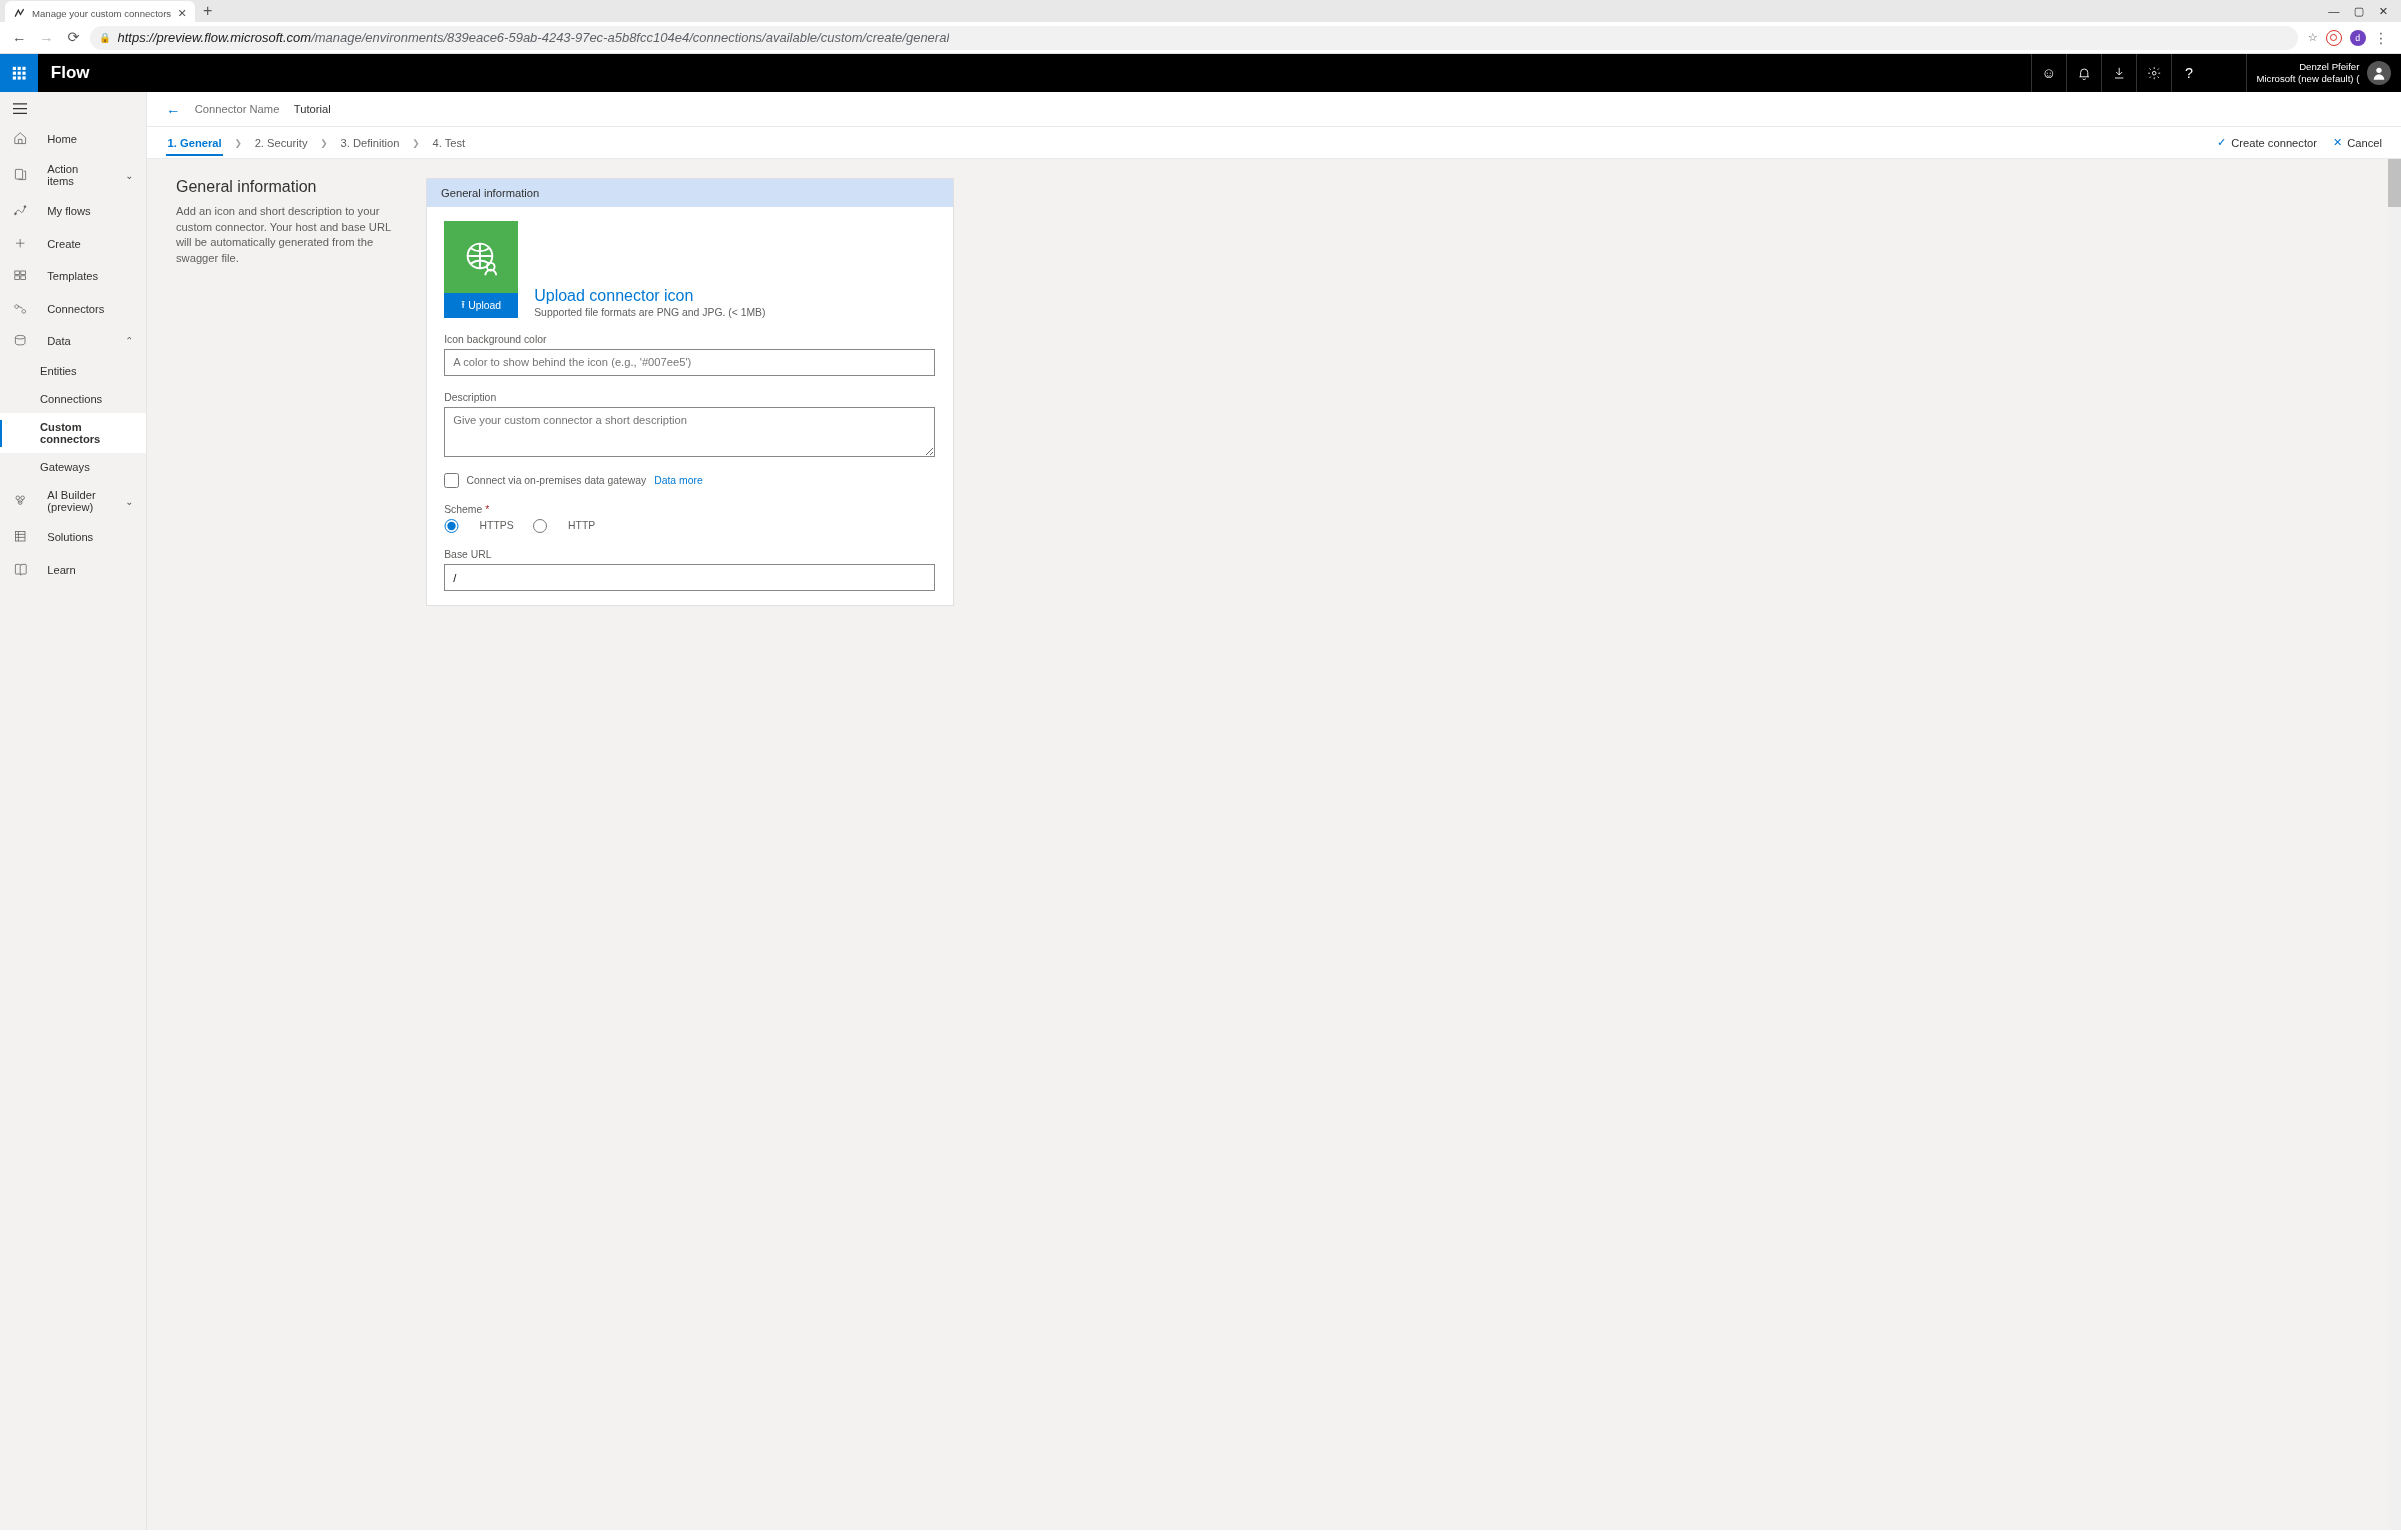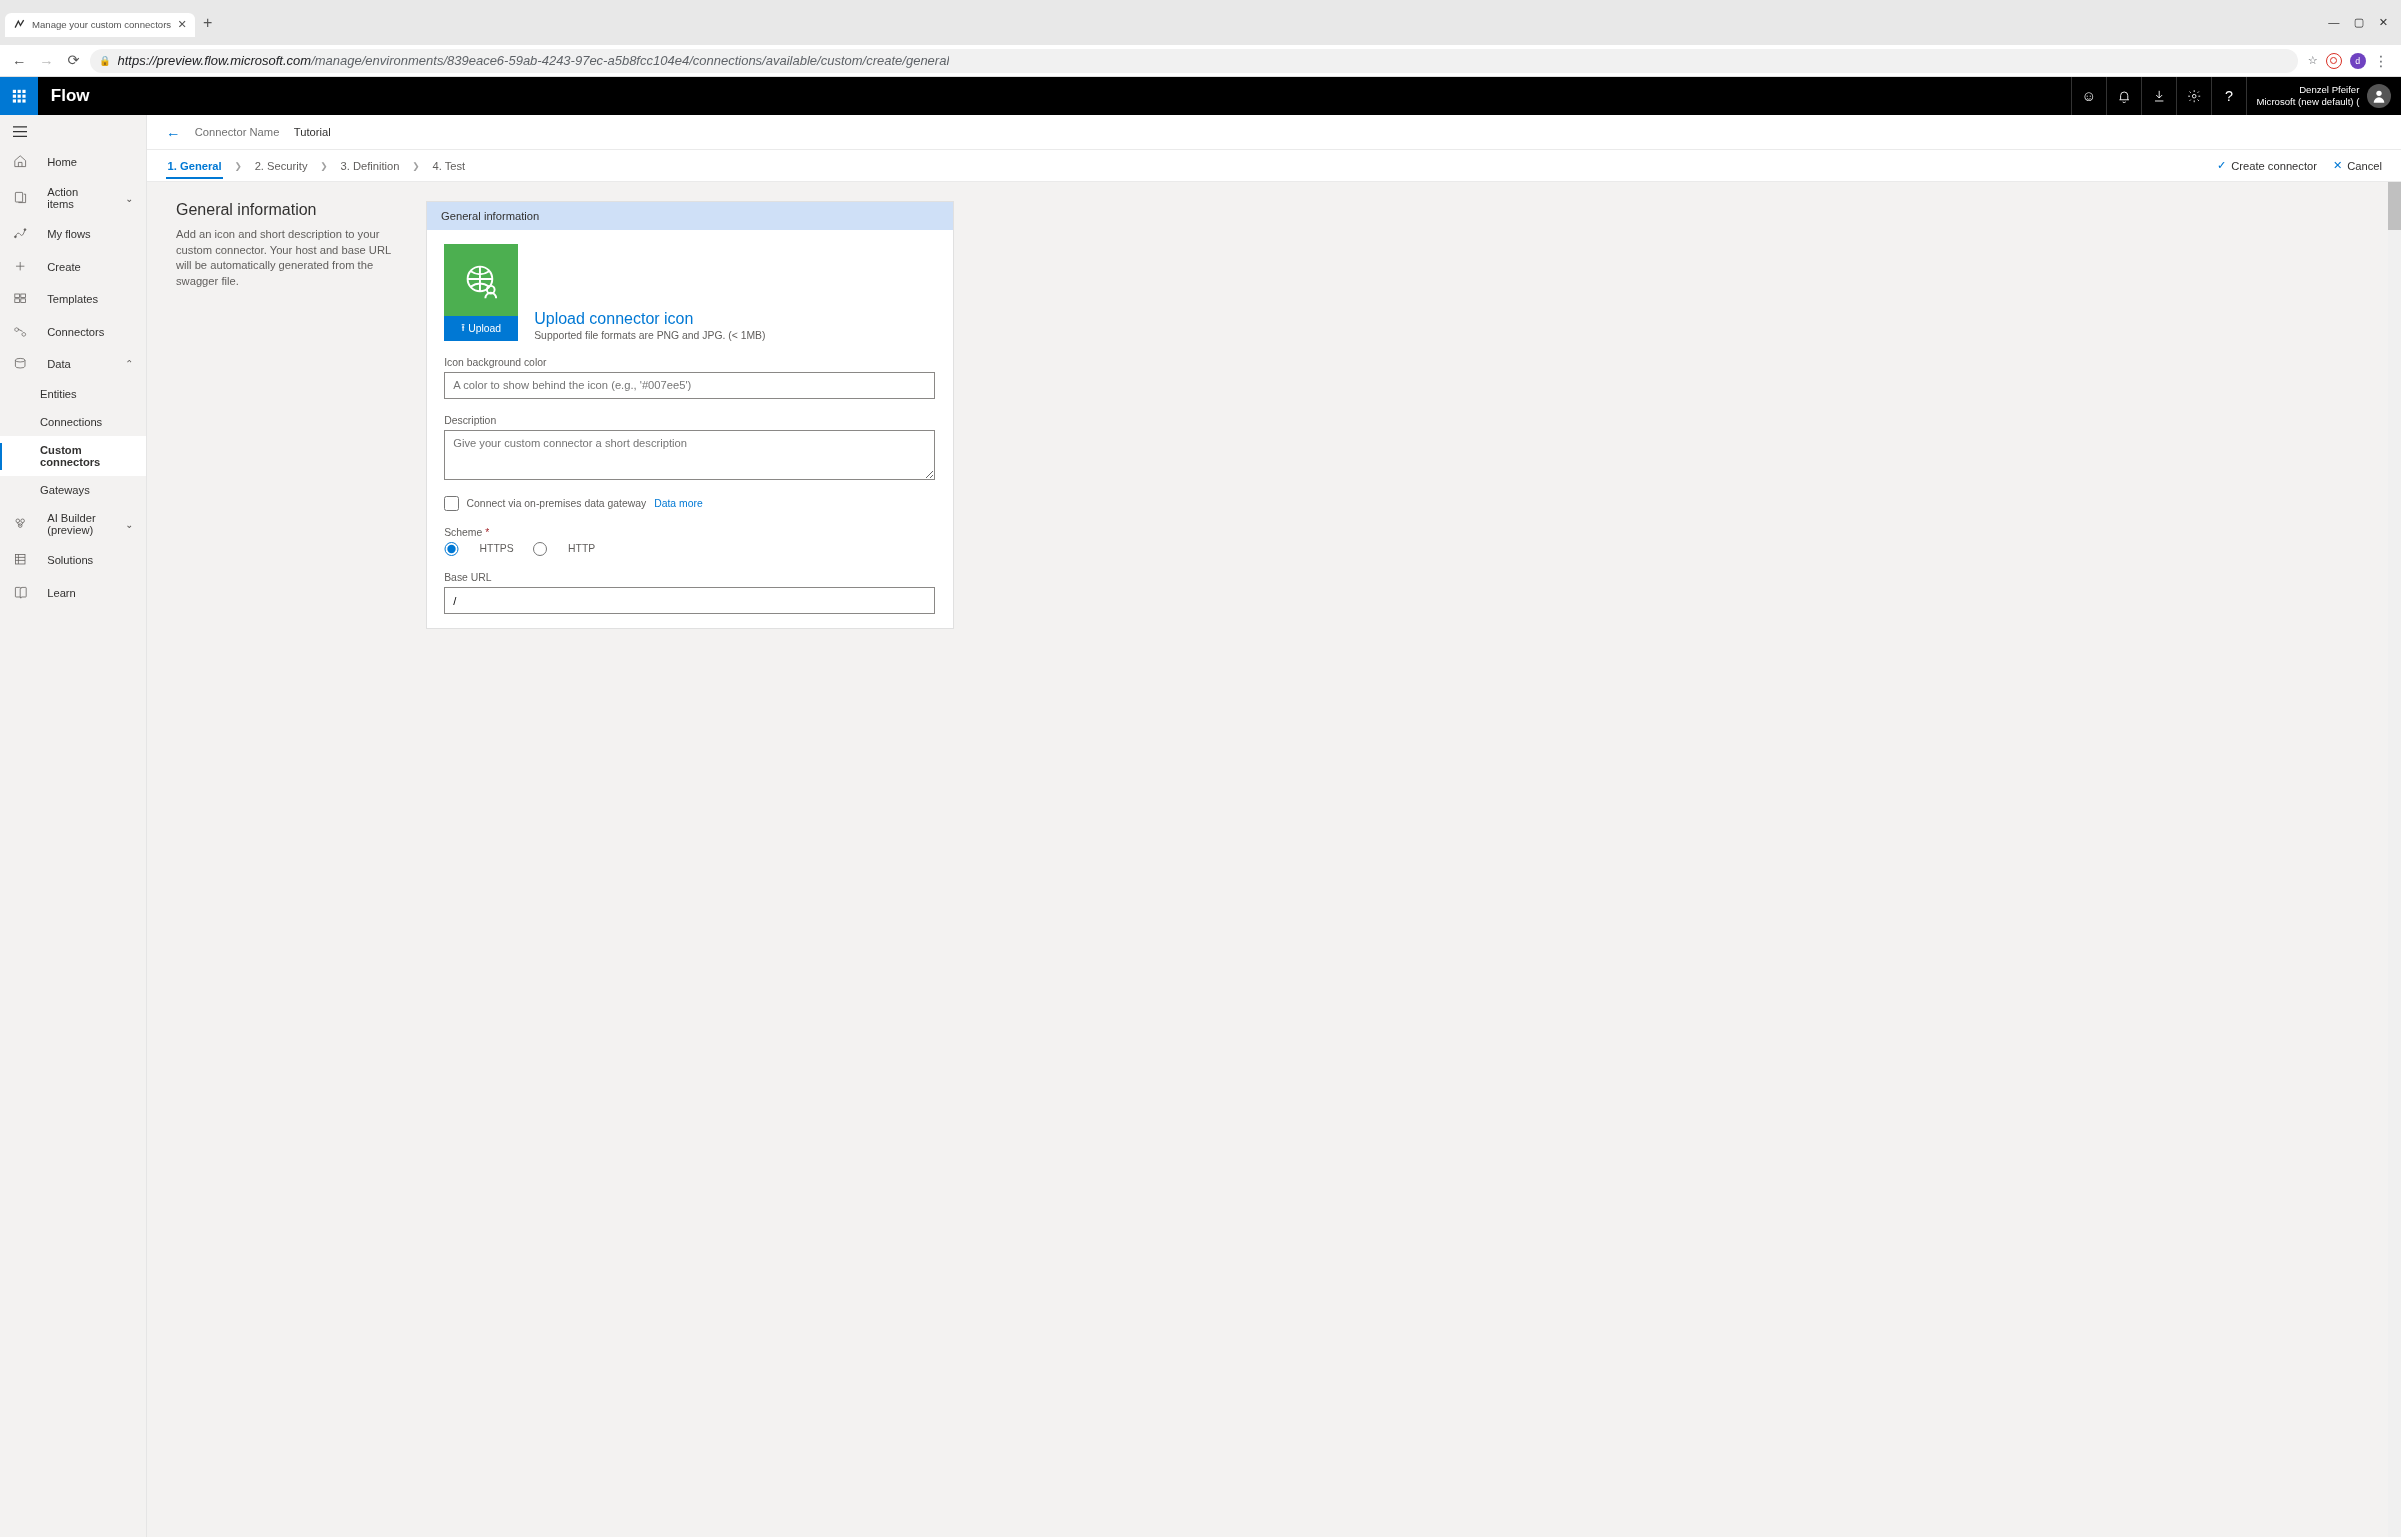--- a/index.html
+++ b/index.html
@@ -1,20 +1,20 @@
 <!DOCTYPE html>
 <html style="font-size:12.8px"><head>
 <meta charset="utf-8">
 <style>
 * { margin: 0; padding: 0; box-sizing: border-box; font-family: "Segoe UI", -apple-system, sans-serif; }
 html, body { width: 100%; height: 100%; overflow: hidden; }
 body { background: #fff; font-size: 11.2px; color: #323130; }
 
 
-.browser-chrome { background: #e8e8e8; height: 45px; display: flex; align-items: center; padding: 0 4.8px; }
+.browser-chrome { background: #e8e8e8; height: 22px; display: flex; align-items: center; padding: 0 4.8px; }
 .tab { background: #fff; border-radius: 6.4px 6.4px 0 0; height: 24px; margin-top: 4.8px; display: flex; align-items: center; padding: 0 8px; gap: 6.4px; min-width: 160px; }
 .tab .favicon { width: 12.8px; height: 12.8px; }
 .tab .title { font-size: 9.6px; color: #555; flex: 1; white-space: nowrap; overflow: hidden; text-overflow: ellipsis; }
 .tab .close { color: #555; cursor: pointer; }
 .new-tab { color: #555; font-size: 16px; padding: 0 8px; cursor: pointer; }
 .win-controls { margin-left: auto; display: flex; gap: 14.4px; font-size: 11.2px; color: #333; padding-right: 8px; }
 .win-controls span { cursor: pointer; }
 
 .browser-toolbar { background: #fff; height: 32px; display: flex; align-items: center; padding: 0 8px; gap: 4.8px; border-bottom: 0.8px solid #e0e0e0; }
 .nav-btn { width: 22.4px; height: 22.4px; display: flex; align-items: center; justify-content: center; color: #555; cursor: pointer; border-radius: 50%; font-size: 14.4px; }
@@ -31,21 +31,21 @@
 .toolbar-right .avatar { width: 16px; height: 16px; background: #6f42c1; border-radius: 50%; color: #fff; display: flex; align-items: center; justify-content: center; font-size: 8.8px; }
 .toolbar-right .kebab { color: #5f6368; font-size: 14.4px; cursor: pointer; }
 
 
 .app-bar { background: #000; color: #fff; height: 38px; display: flex; align-items: center; }
 .waffle { width: 38px; height: 38px; background: #0078d4; display: flex; align-items: center; justify-content: center; cursor: pointer; }
 .waffle svg { fill: #fff; }
 .app-name { padding: 0 12.8px; font-size: 17px; font-weight: 600; }
 .app-bar-right { margin-left: auto; display: flex; align-items: center; height: 100%; }
 .app-icon-btn { width: 35px; height: 38px; display: flex; align-items: center; justify-content: center; color: #fff; cursor: pointer; border-left: 0.8px solid #333; font-size: 14.4px; }
-.user-block { display: flex; align-items: center; gap: 8px; padding: 0 9.6px; border-left: 0.8px solid #333; height: 100%; }
+.user-block { display: flex; align-items: center; gap: 8px; padding: 0 9.6px; border-left: 0.8px solid #333; height: 100%; margin-left: 40px; }
 .user-text { text-align: right; font-size: 9.6px; line-height: 1.3; }
 .user-avatar { width: 24px; height: 24px; background: #555; border-radius: 50%; display: flex; align-items: center; justify-content: center; }
 .user-avatar svg { fill: #fff; }
 
 
 .app-body { display: flex; height: calc(100% - 29px - 32px - 38px); }
 
 
 .sidebar { width: 147px; background: #f3f2f1; height: 100%; border-right: 0.8px solid #e5e5e5; padding-top: 4.8px; overflow-y: auto; }
 .sidebar .hamburger { padding: 6.4px 12.8px; cursor: pointer; }

